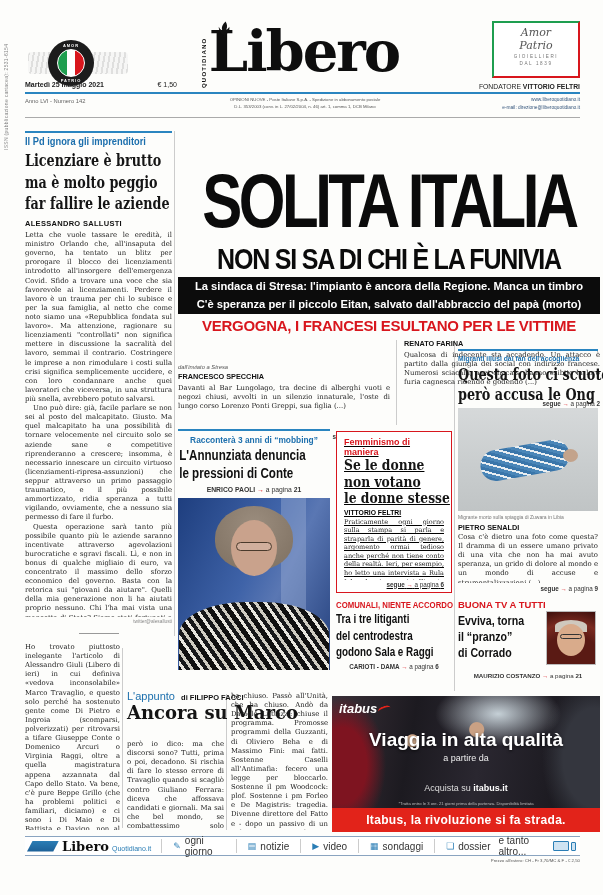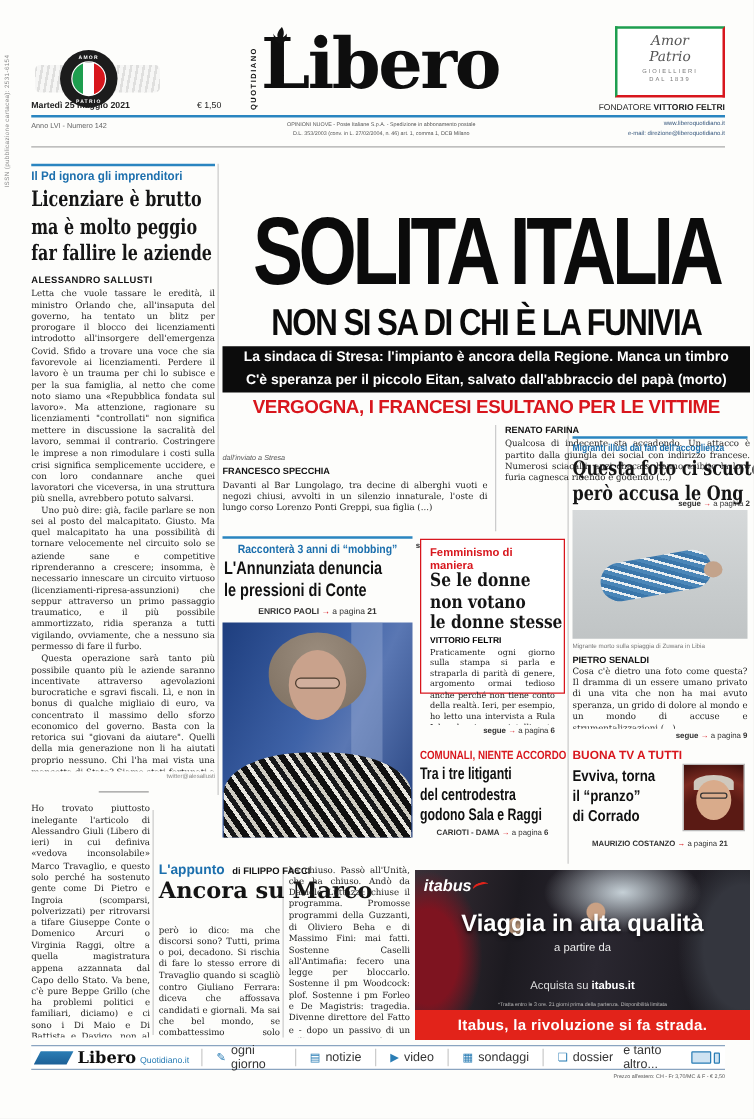--- a/index.html
+++ b/index.html
@@ -99,31 +99,31 @@
   .ann-face{position:absolute; left:50%; top:22px; transform:translateX(-50%); width:46px; height:56px;
     border-radius:50%; background:#c9a28c;}
   .ann-glasses{position:absolute; left:50%; top:44px; transform:translateX(-50%); width:36px; height:9px;
     border:1.3px solid #4a3a2c; border-radius:5px; background:rgba(255,255,255,.15);}
   .ann-body{position:absolute; left:50%; bottom:-4px; transform:translateX(-50%); width:150px; height:72px;
     border-radius:45% 45% 0 0;
     background:repeating-linear-gradient(55deg,#101010 0 5px,#e8e6df 5px 8px,#17181a 8px 12px,#cfccc2 12px 15px);}
 
   
   .facci-head{left:127px; top:690px; font-size:11px;}
-  .facci-label{color:var(--blue); font-weight:bold;}
+  .facci-label{color:var(--blue); font-weight:normal;}
   .facci-by{font-size:7.5px; font-weight:bold; color:#111; margin-left:3px;}
   .facci-title{left:127px; top:702px; font-family:"DejaVu Serif", serif; font-size:18px; font-weight:bold; color:#141414;}
   .facci-col2{left:127px; top:740px; width:97px; height:90px;}
   .facci-col3{left:231px; top:692px; width:97px; height:138px;}
   .vd-b1{left:122px; top:648px; height:180px;}
   .vd-b2{left:226px; top:694px; height:136px;}
 
   
-  .feltri-box{left:336px; top:431px; width:116px; height:124px; border:1.5px solid var(--red);
-    padding:5px 7px; background:#fff;}
+  .feltri-box{left:336px; top:431px; width:116px; height:162px; border:1.5px solid var(--red);
+    padding:5px 7px; background:#fff;text-decoration:underline;}
   .fb-kicker{font-size:9px; font-weight:bold; color:var(--red);}
   .fb-head div{font-family:"DejaVu Serif", serif; font-size:14.5px; font-weight:bold; color:#151515;
     line-height:16.5px; white-space:nowrap; transform:scaleX(.85); transform-origin:left;}
   .fb-byline{font-size:6.8px; font-weight:bold; margin-top:2px;}
   .fb-text{font-size:6.5px; height:62px; margin-top:2px;}
 
   
   .com-kicker{left:336px; top:599px; font-size:9.5px; font-weight:bold; color:var(--red);
     white-space:nowrap; transform:scaleX(.82); transform-origin:left;}
   .com-head{left:336px; top:611px;}

